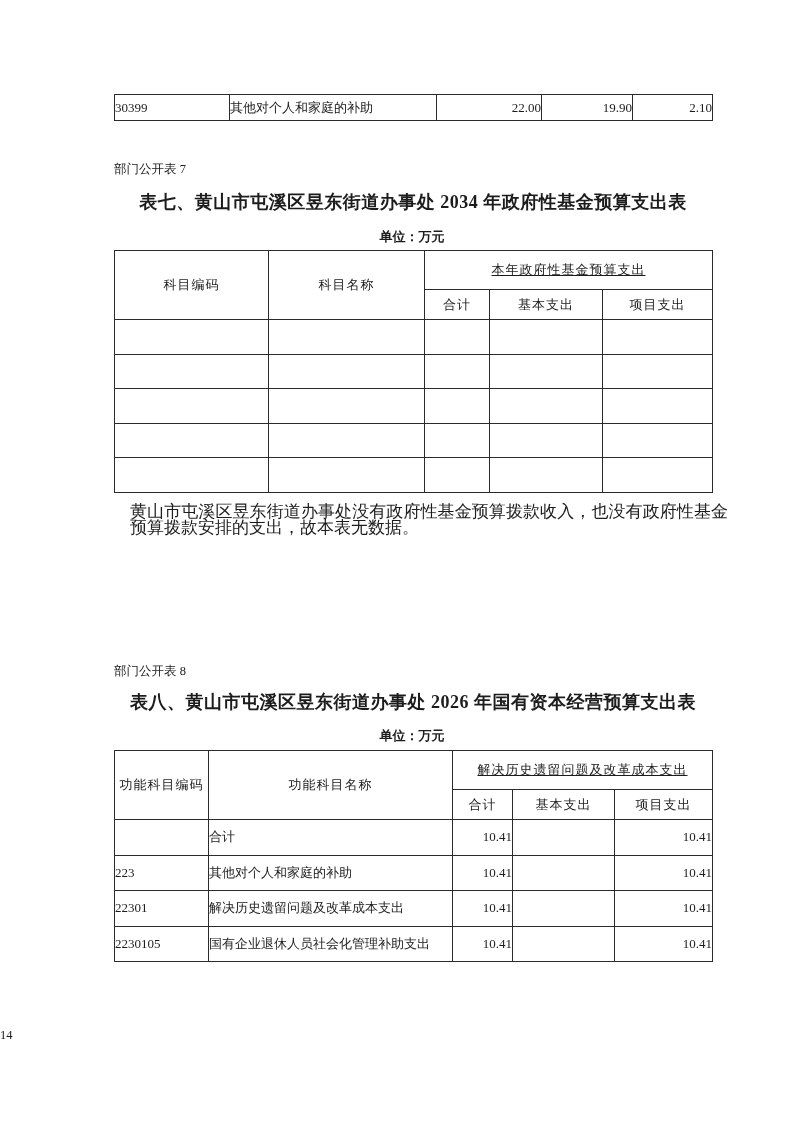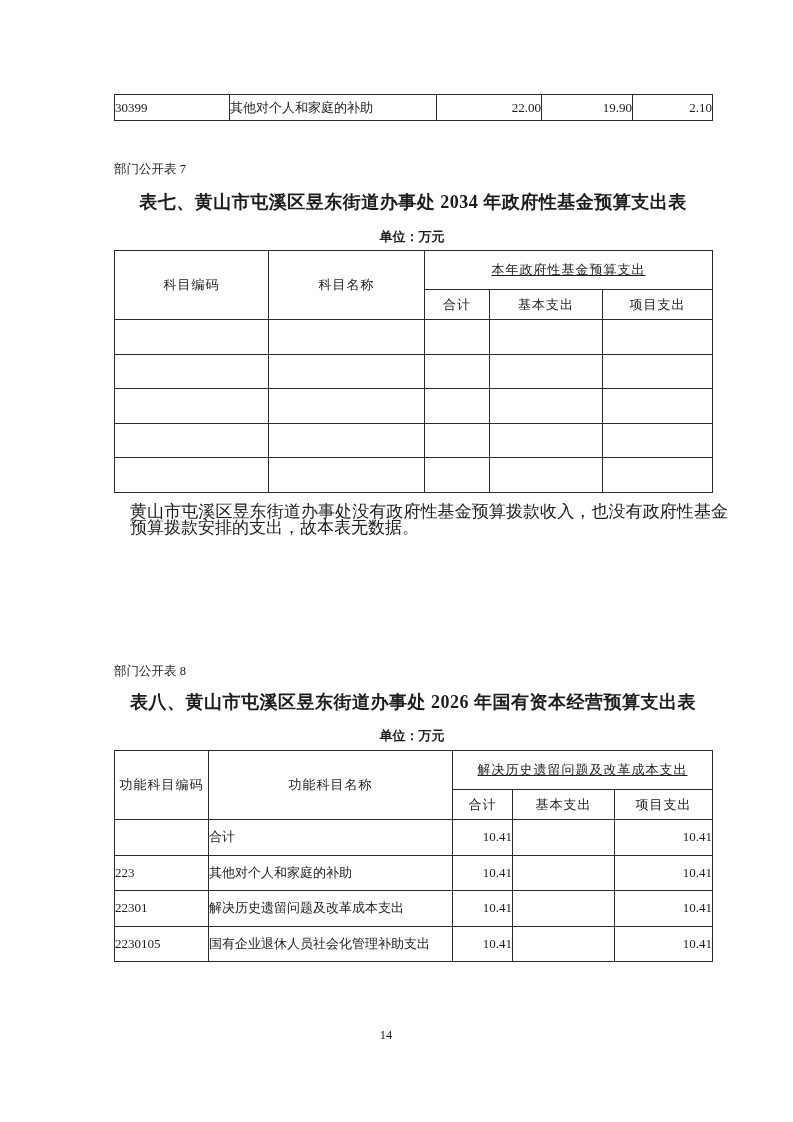--- a/index.html
+++ b/index.html
@@ -63,21 +63,21 @@
   }
 
   
   #table8 { left:114px; top:750px; width:598px; }
   #table8 .hrow1 { height:39px; }
   #table8 .hrow2 { height:30px; }
   #table8 .drow  { height:35.5px; }
 
   .page-number {
     position:absolute; left:0; top:1028px; width:772px;
-    text-align:center; font-size:12.5px;
+    text-align:left; font-size:12.5px;
   }
 </style>
 </head>
 <body>
 
 <div class="page">
 
   <table class="grid" id="top-table">
     <colgroup>
       <col style="width:115px">

